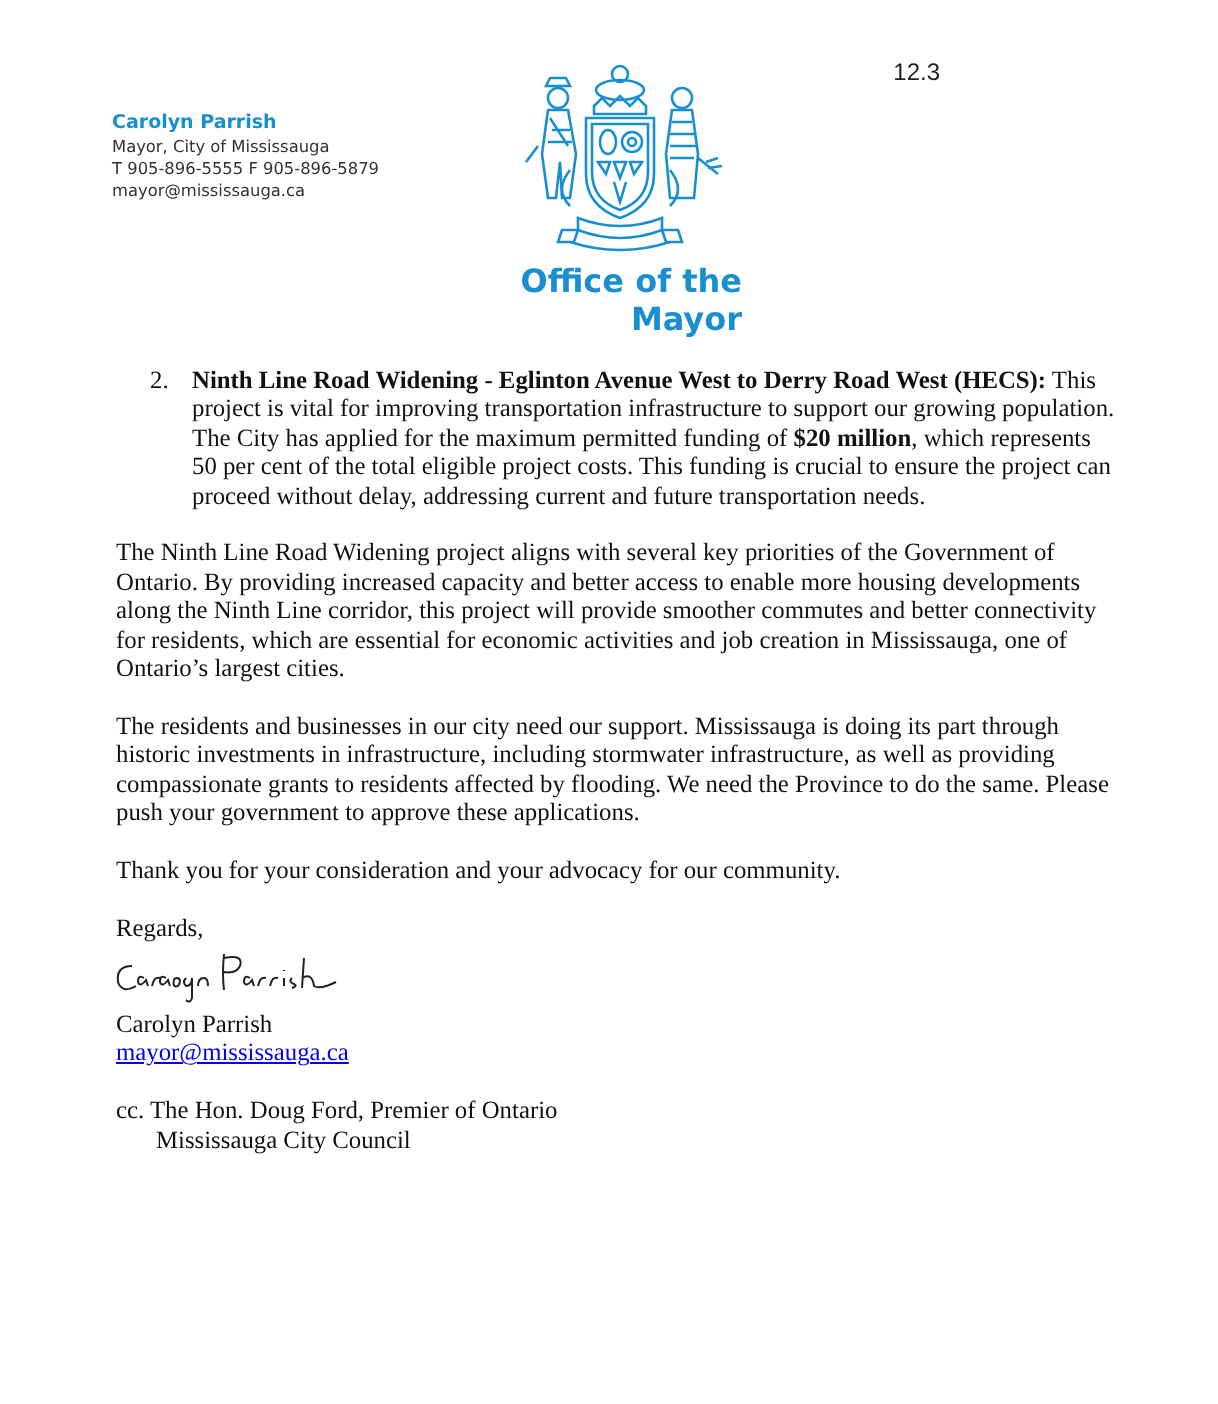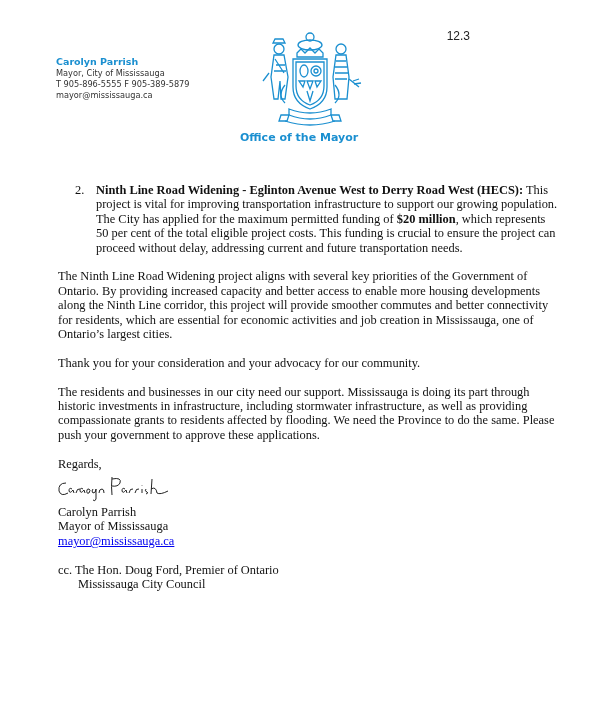--- a/index.html
+++ b/index.html
@@ -4,41 +4,41 @@
 <style>
   html, body { margin:0; padding:0; background:#ffffff; }
   body { width:609px; height:702px; position:relative; overflow:hidden; }
   .page { position:absolute; left:0; top:5px; width:484px; height:702px; background:#fff;text-decoration:underline; }
   .pagenum { position:absolute; right:14px; top:24px; font-family:"Liberation Sans", sans-serif; font-size:12px; color:#222; }
   .lh { position:absolute; font-family:"DejaVu Sans", sans-serif; font-size:8.2px; line-height:11px; color:#333; }
   .lh .name { color:#1a8fd0; font-weight:bold; font-size:9.5px; line-height:12px; }
   .lh-left { left:56px; top:51px; text-align:left; }
   .lh-right { right:55px; top:51px; text-align:right; }
   .crest { position:absolute; left:255px; top:24px; width:110px; height:100px; }
-  .office { position:absolute; left:240px; top:126px; width:131px; text-align:left; font-family:"DejaVu Sans", sans-serif; font-weight:bold; font-size:11px; color:#1a8fd0; }
+  .office { position:absolute; left:240px; top:126px; width:131px; text-align:right; font-family:"DejaVu Sans", sans-serif; font-weight:bold; font-size:16px; color:#1a8fd0; }
   .body { position:absolute; left:58px; top:178px; width:500px; font-family:"Liberation Serif", serif; font-size:12.4px; line-height:14.4px; color:#111; }
   .item { position:relative; padding-left:38px; }
   .item .num { position:absolute; left:17px; top:0; }
   .item b { font-weight:bold; }
   p { margin:0 0 14.4px 0; }
   .sig { display:block; width:120px; height:34px; margin:-2px 0 2px -2px; }
   a.mail { color:#0000ee; text-decoration:underline; }
   .cc-indent { padding-left:20px; }
 </style>
 </head>
 <body>
 
 <div class="page">
 
   <div class="pagenum">12.3</div>
 
   <div class="lh lh-left">
     <div class="name">Carolyn Parrish</div>
     <div>Mayor, City of Mississauga</div>
-    <div>T 905-896-5555  F 905-389-5879</div>
+    <div>T 905-896-5555  F 905-896-5879</div>
     <div>mayor@mississauga.ca</div>
   </div>
 
   <svg class="crest" viewBox="0 0 110 100" fill="none" stroke="#1a8fd0" stroke-width="1.3">
 
     <circle cx="55" cy="8" r="4"></circle>
     <ellipse cx="55" cy="16" rx="12" ry="5"></ellipse>
     <path d="M42 24 L46 20 L50 24 L55 19 L60 24 L64 20 L68 24 L68 28 L42 28 Z"></path>
 
     <path d="M38 30 L72 30 L72 58 Q72 74 55 80 Q38 74 38 58 Z"></path>
@@ -69,41 +69,40 @@
   <div class="office">Office of the Mayor</div>
 
 
   <div class="body">
     <div class="item">
       <span class="num">2.</span>
       <p><b>Ninth Line Road Widening - Eglinton Avenue West to Derry Road West (HECS):</b><span> This project is vital for improving transportation infrastructure to support our growing population. The City has applied for the maximum permitted funding of </span><b>$20 million</b><span>, which represents 50 per cent of the total eligible project costs. This funding is crucial to ensure the project can proceed without delay, addressing current and future transportation needs.</span></p>
     </div>
 
     <p>The Ninth Line Road Widening project aligns with several key priorities of the Government of Ontario. By providing increased capacity and better access to enable more housing developments along the Ninth Line corridor, this project will provide smoother commutes and better connectivity for residents, which are essential for economic activities and job creation in Mississauga, one of Ontario’s largest cities.</p>
+    <p>The residents and businesses in our city need our support. Mississauga is doing its part through historic investments in infrastructure, including stormwater infrastructure, as well as providing compassionate grants to residents affected by flooding. We need the Province to do the same. Please push your government to approve these applications.</p>
     <p>Thank you for your consideration and your advocacy for our community.</p>
-    <p>The residents and businesses in our city need our support. Mississauga is doing its part through historic investments in infrastructure, including stormwater infrastructure, as well as providing compassionate grants to residents affected by flooding. We need the Province to do the same. Please push your government to approve these applications.</p>
 
     <div>Regards,</div>
     <svg class="sig" viewBox="0 0 120 34" fill="none" stroke="#222" stroke-width="1">
       <path d="M10 14 Q2 14 3 22 Q5 28 12 24"></path>
       <path d="M16 20 Q13 18 13 22 Q14 25 17 21 L18 24"></path>
       <path d="M20 24 Q21 19 24 20"></path>
       <path d="M27 20 Q24 18 24 22 Q25 25 28 21 L29 24"></path>
       <path d="M31 21 Q30 25 33 24 Q35 21 33 20 Q31 20 31 21"></path>
       <path d="M37 20 Q35 22 37 24 Q40 24 40 20 L40 30 Q39 33 37 31"></path>
       <path d="M43 24 Q43 20 46 20 Q48 20 48 24"></path>
       <path d="M56 8 Q55 18 56 26 M56 10 Q66 8 64 14 Q62 18 56 17"></path>
       <path d="M69 20 Q66 18 66 22 Q67 25 70 21 L71 24"></path>
       <path d="M73 24 Q74 19 77 20 M79 24 Q80 19 83 20"></path>
       <path d="M86 20 L86 24 M86 16 L86 16.5"></path>
       <path d="M90 20 Q88 22 91 23 Q93 24 90 25"></path>
       <path d="M96 10 L95 25 M95 20 Q100 17 101 24 Q104 26 112 22"></path>
     </svg>
     <div>Carolyn Parrish</div>
-    <div>Mayor of Mississauga</div>
     <div style="margin-bottom:14.4px;"><a class="mail" href="#">mayor@mississauga.ca</a></div>
 
     <div>
       <div><span>cc.</span> <span>The Hon. Doug Ford, Premier of Ontario</span></div>
       <div class="cc-indent">Mississauga City Council</div>
     </div>
   </div>
 
 </div>
 

